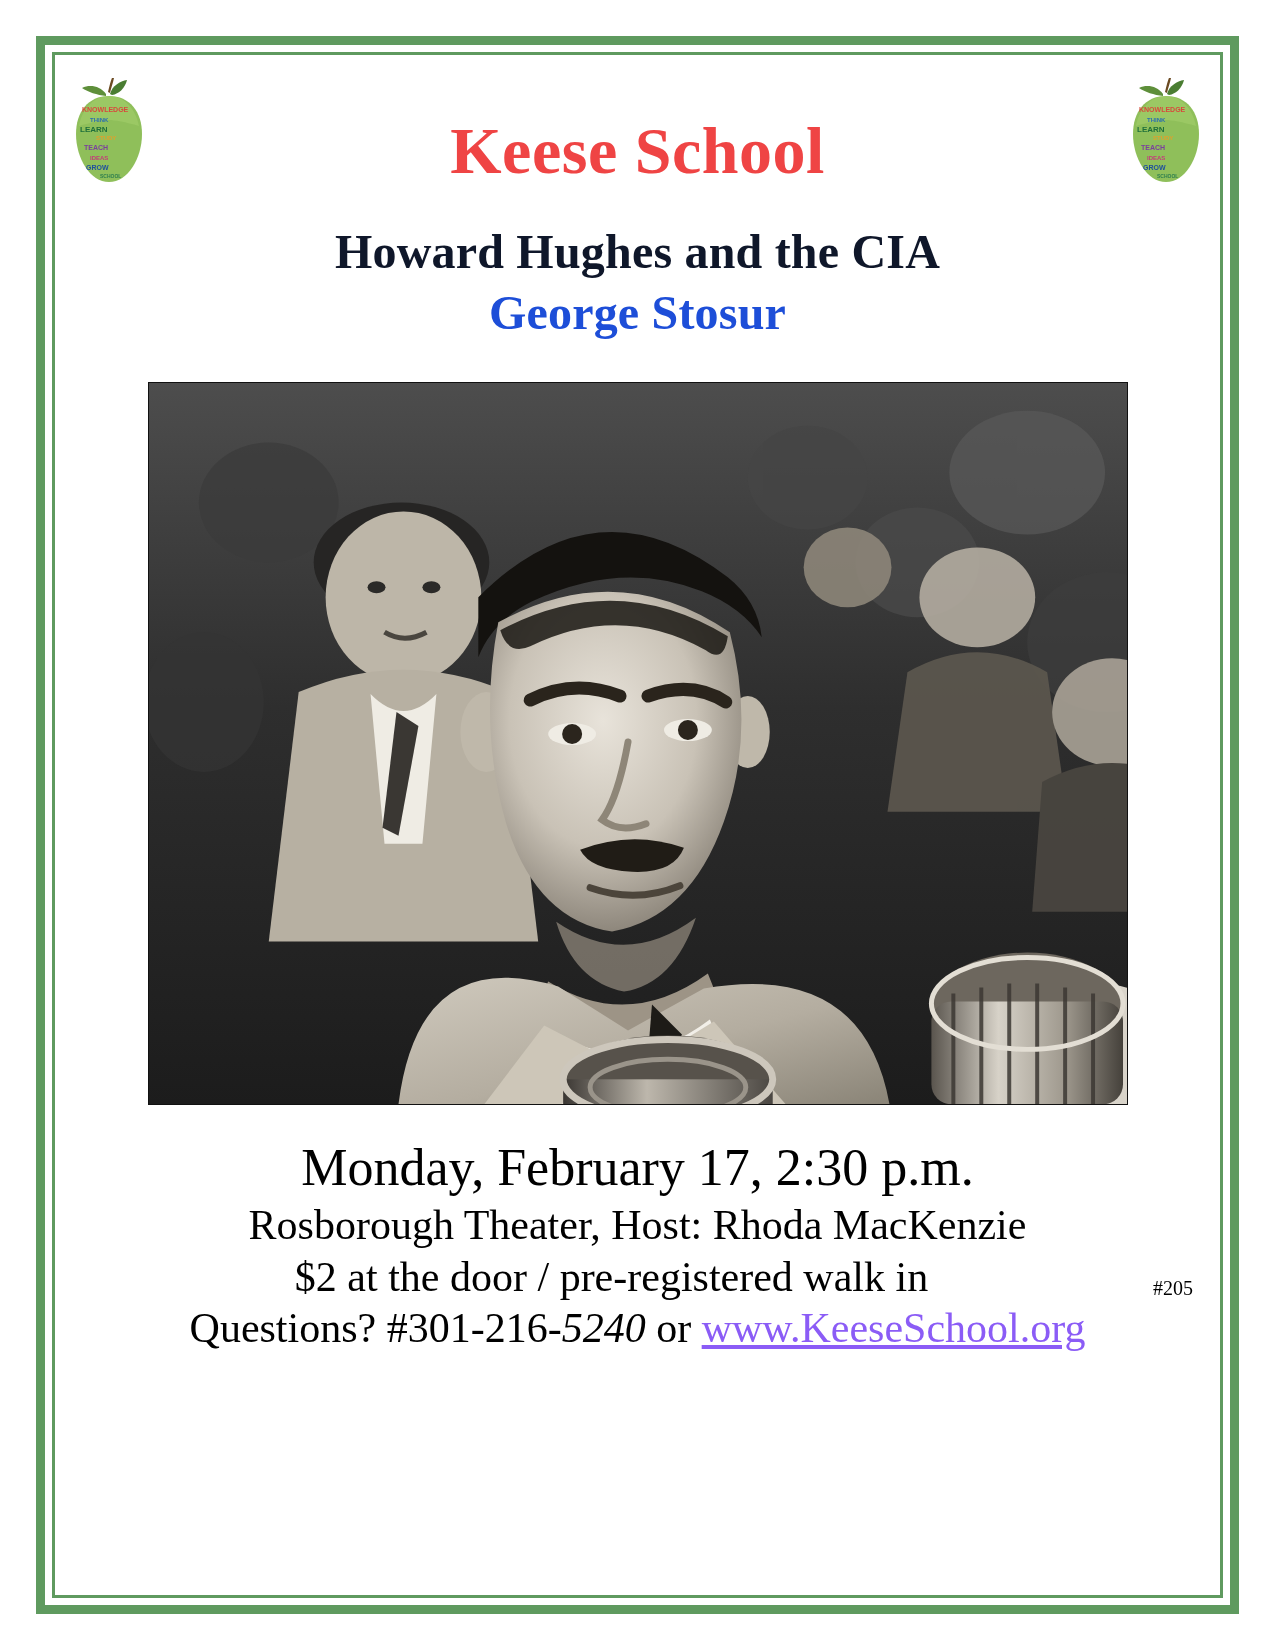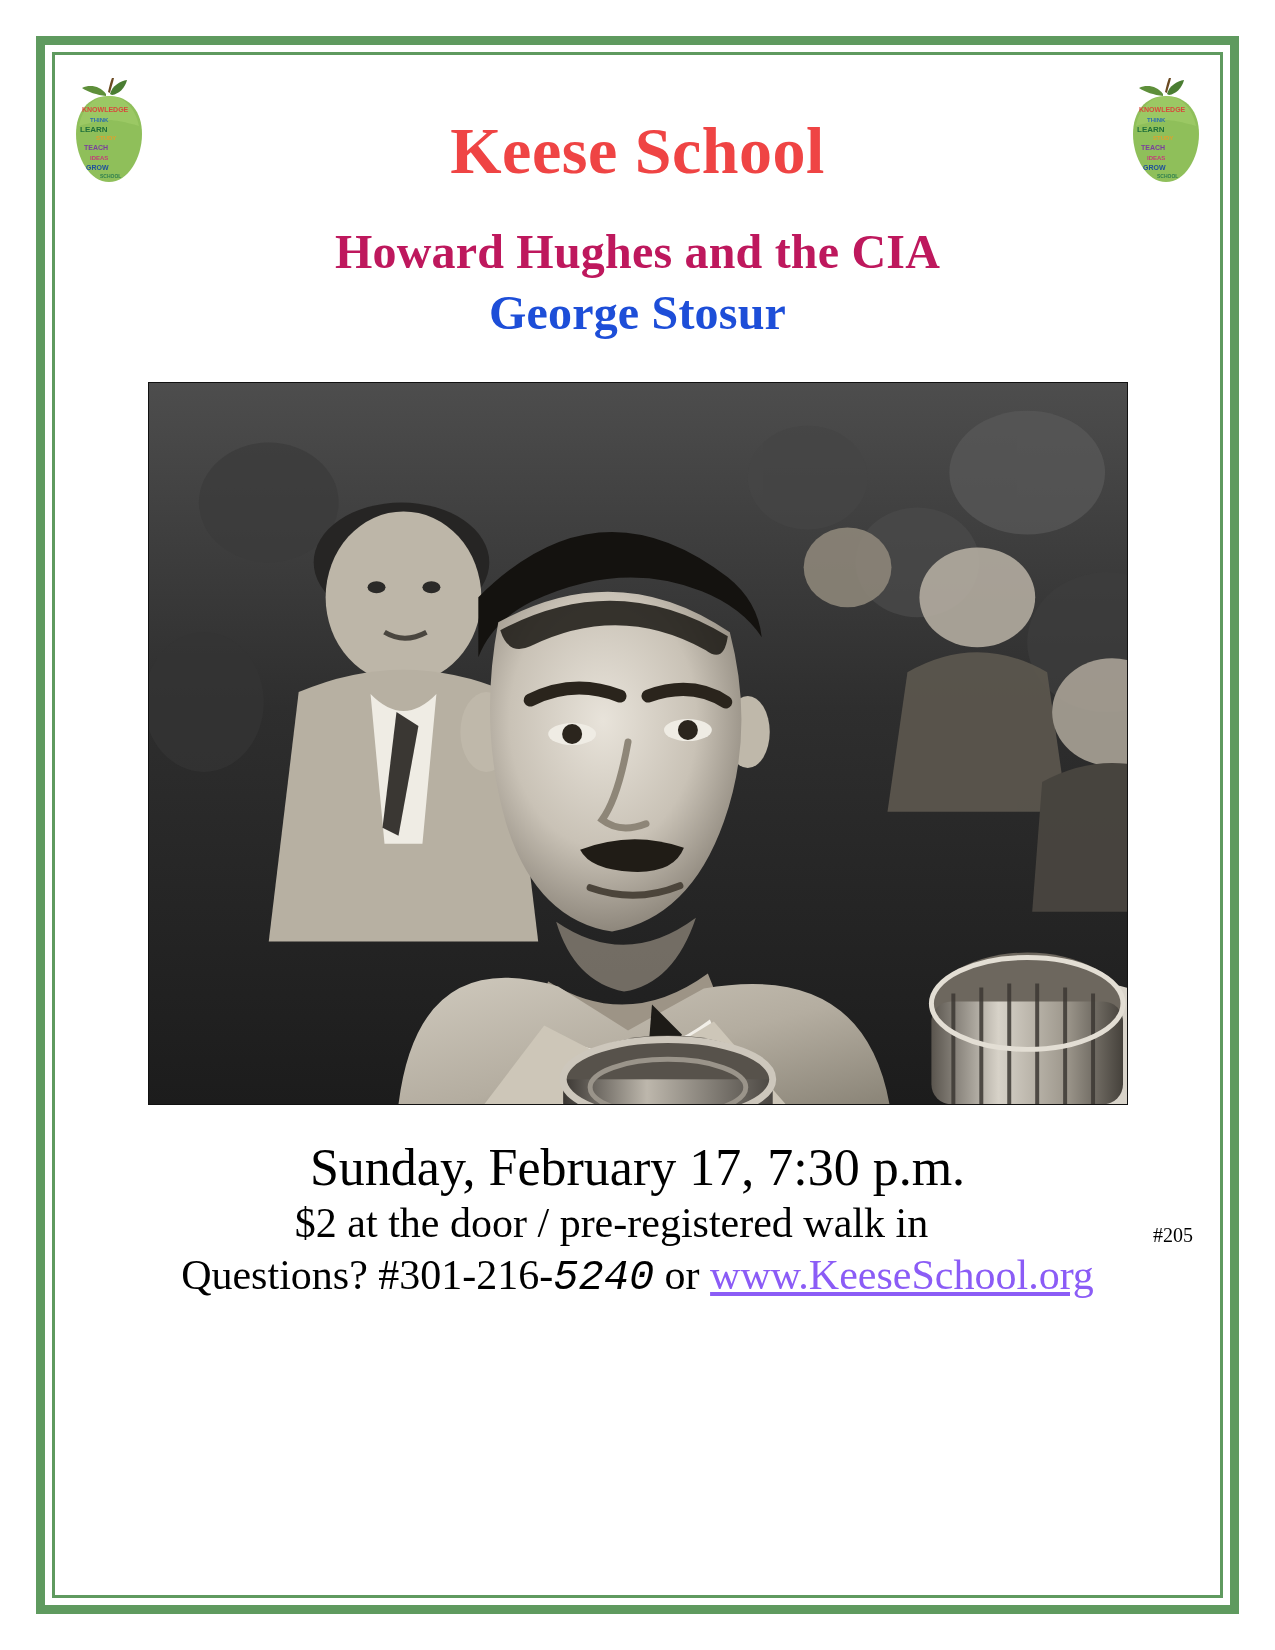--- a/index.html
+++ b/index.html
@@ -73,21 +73,21 @@
     height: 108px;
   }
   .apple.left { left: 10px; }
   .apple.right { right: 10px; }
 
   
   .talk-title {
     text-align: center;
     font-size: 48px;
     font-weight: bold;
-    color: #be185d;
+    color: #0f172a;
     line-height: 1.28;
     margin-top: 28px;
     letter-spacing: 0.2px;
   }
   .speaker {
     text-align: center;
     font-size: 48px;
     font-weight: bold;
     color: #1d4ed8;
     line-height: 1.28;
@@ -147,21 +147,21 @@
     bottom: 4px;
     font-size: 20px;
     line-height: 1;
   }
   .questions {
     font-size: 42px;
     line-height: 1.18;
     margin-top: 2px;
     white-space: nowrap;
   }
-  .phone-italic { font-style: italic; font-family: Liberation Mono, monospace; }
+  .phone-italic { font-style: italic; }
   .weblink {
     color: #8b5cf6;
     text-decoration: underline;
   }
 </style>
 </head>
 <body>
 
 <div class="page">
 
@@ -350,21 +350,22 @@
             <ellipse cx="520" cy="700" rx="105" ry="46" fill="#57524b"></ellipse>
             <rect x="415" y="698" width="210" height="25" fill="url(#mic2Grad)"></rect>
             <ellipse cx="520" cy="698" rx="105" ry="40" fill="none" stroke="#cdc7bc" stroke-width="7"></ellipse>
             <ellipse cx="520" cy="706" rx="78" ry="28" fill="none" stroke="#9a948a" stroke-width="5"></ellipse>
           </g>
         </svg>
       </div>
     </div>
 
     <div class="footer">
-      <div class="when">Sunday, February 17, 7:30 p.m.</div>
+      <div class="when">Monday, February 17, 2:30 p.m.</div>
+      <div class="venue">Rosborough Theater, Host: Rhoda MacKenzie</div>
       <div class="price-row">
         <span class="price-text">$2 at the door / pre-registered walk in</span>
         <span class="room-number">#205</span>
       </div>
       <div class="questions">
         <span>Questions? #301-216-</span><span class="phone-italic">5240</span><span> or </span><a class="weblink" href="#">www.KeeseSchool.org</a>
       </div>
     </div>
 
   </div>

